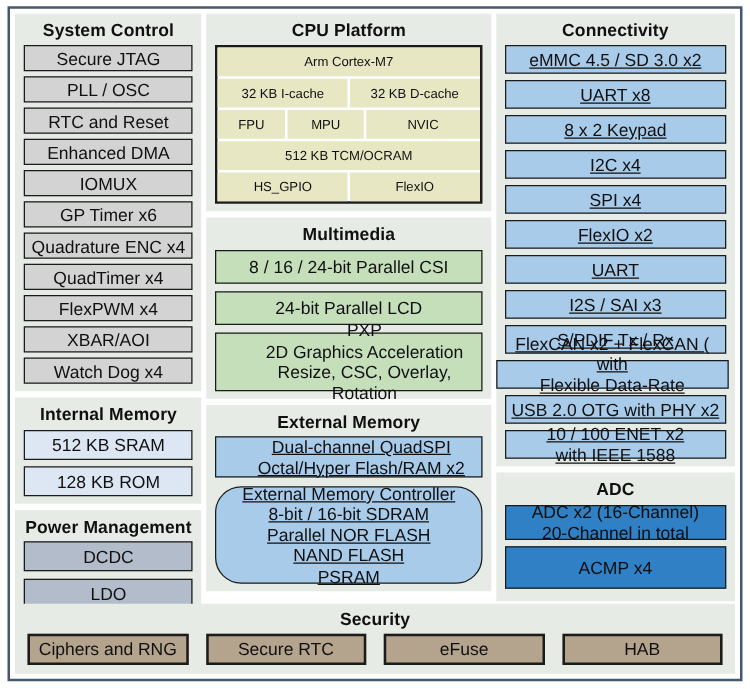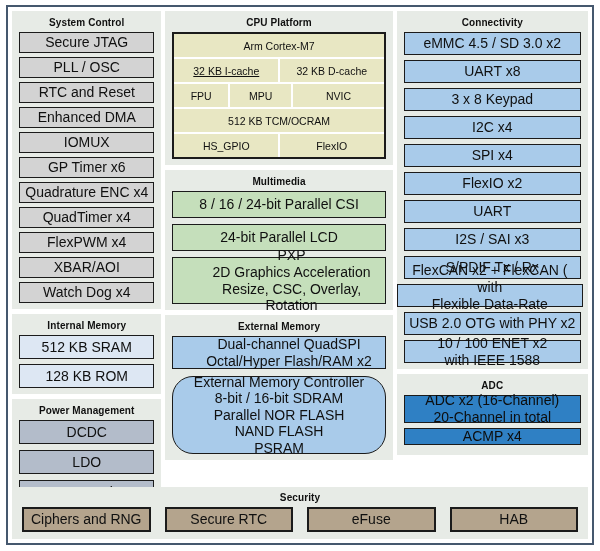--- a/index.html
+++ b/index.html
@@ -51,21 +51,21 @@
   .panel {
     background: #e7ebe6;
     padding: 4px 7px 6px 7px;
     box-sizing: border-box;
     display: flex;
     flex-direction: column;
   }
   .panel-title {
     text-align: center;
     font-weight: bold;
-    font-size: 10px;
+    font-size: 14px;
     color: #101010;
     letter-spacing: .1px;
     padding: 2px 0 4px 0;
     line-height: 1.1;
   }
 
   
   .block {
     border: 1.6px solid #1b1b1b;
     box-sizing: border-box;
@@ -77,21 +77,21 @@
     color: #101010;
     line-height: 1.18;
     padding: 2px 3px;
     white-space: pre-line;
   }
 
   
   .fill-gray   { background: #d3d3d3; }
   .fill-paleblue { background: #dde7f3; }
   .fill-slate  { background: #b3bcca; }
-  .fill-blue   { background: #a9cbea; }
+  .fill-blue   { background: #a9cbea; text-decoration: underline; }
   .fill-green  { background: #c5dfbb; }
   .fill-darkblue { background: #2f80c4; color: #0d0d0d; }
   .fill-tan    { background: #b4a48d; }
 
   
   #panel-system-control .block { height: 21px; margin-bottom: 4px; }
   #panel-system-control .block:last-child { margin-bottom: 0; }
 
   #panel-internal-memory .block { height: 24px; margin-bottom: 5px; }
   #panel-internal-memory .block:last-child { margin-bottom: 0; }
@@ -139,21 +139,21 @@
   #panel-connectivity .block:last-child { margin-bottom: 0; }
   #conn-flexcan {
     height: 30px;
     margin-left: -7px;
     margin-right: -2px;
     width: calc(100% + 9px);
   }
   #conn-enet { height: 30px; }
 
   #panel-adc .block { height: 28px; margin-bottom: 5px; }
-  #panel-adc .block:last-child { margin-bottom: 4px; height: 17px; }
+  #panel-adc .block:last-child { margin-bottom: 4px; height: 34px; }
 
   
   #panel-security {
     margin-top: 5px;
     padding: 3px 10px 7px 10px;
   }
   #security-row {
     display: flex;
     flex-direction: row;
     gap: 14px;
@@ -205,21 +205,21 @@
 
     <div class="column" id="col-center">
 
       <div class="panel" id="panel-cpu-platform">
         <div class="panel-title">CPU Platform</div>
         <div id="cpu-core-box">
           <div class="cpu-row">
             <div class="cpu-cell" style="flex:1 1 0;">Arm Cortex-M7</div>
           </div>
           <div class="cpu-row">
-            <div class="cpu-cell" style="flex:50 1 0;text-decoration:underline;">32 KB I-cache</div>
+            <div class="cpu-cell" style="flex:50 1 0;">32 KB I-cache</div>
             <div class="cpu-cell" style="flex:50 1 0;">32 KB D-cache</div>
           </div>
           <div class="cpu-row">
             <div class="cpu-cell" style="flex:26 1 0;">FPU</div>
             <div class="cpu-cell" style="flex:30 1 0;">MPU</div>
             <div class="cpu-cell" style="flex:44 1 0;">NVIC</div>
           </div>
           <div class="cpu-row">
             <div class="cpu-cell" style="flex:1 1 0;">512 KB TCM/OCRAM</div>
           </div>
@@ -251,21 +251,21 @@
       </div>
 
     </div>
 
     <div class="column" id="col-right">
 
       <div class="panel" id="panel-connectivity">
         <div class="panel-title">Connectivity</div>
         <div class="block fill-blue">eMMC 4.5 / SD 3.0 x2</div>
         <div class="block fill-blue">UART x8</div>
-        <div class="block fill-blue">3 x 8 Keypad</div>
+        <div class="block fill-blue">8 x 2 Keypad</div>
         <div class="block fill-blue">I2C x4</div>
         <div class="block fill-blue">SPI x4</div>
         <div class="block fill-blue">FlexIO x2</div>
         <div class="block fill-blue">UART</div>
         <div class="block fill-blue">I2S / SAI x3</div>
         <div class="block fill-blue">S/PDIF Tx / Rx</div>
         <div class="block fill-blue" id="conn-flexcan">FlexCAN x2  + FlexCAN ( with
 Flexible Data-Rate supported)</div>
         <div class="block fill-blue">USB 2.0 OTG with PHY x2</div>
         <div class="block fill-blue" id="conn-enet">10 / 100 ENET x2

